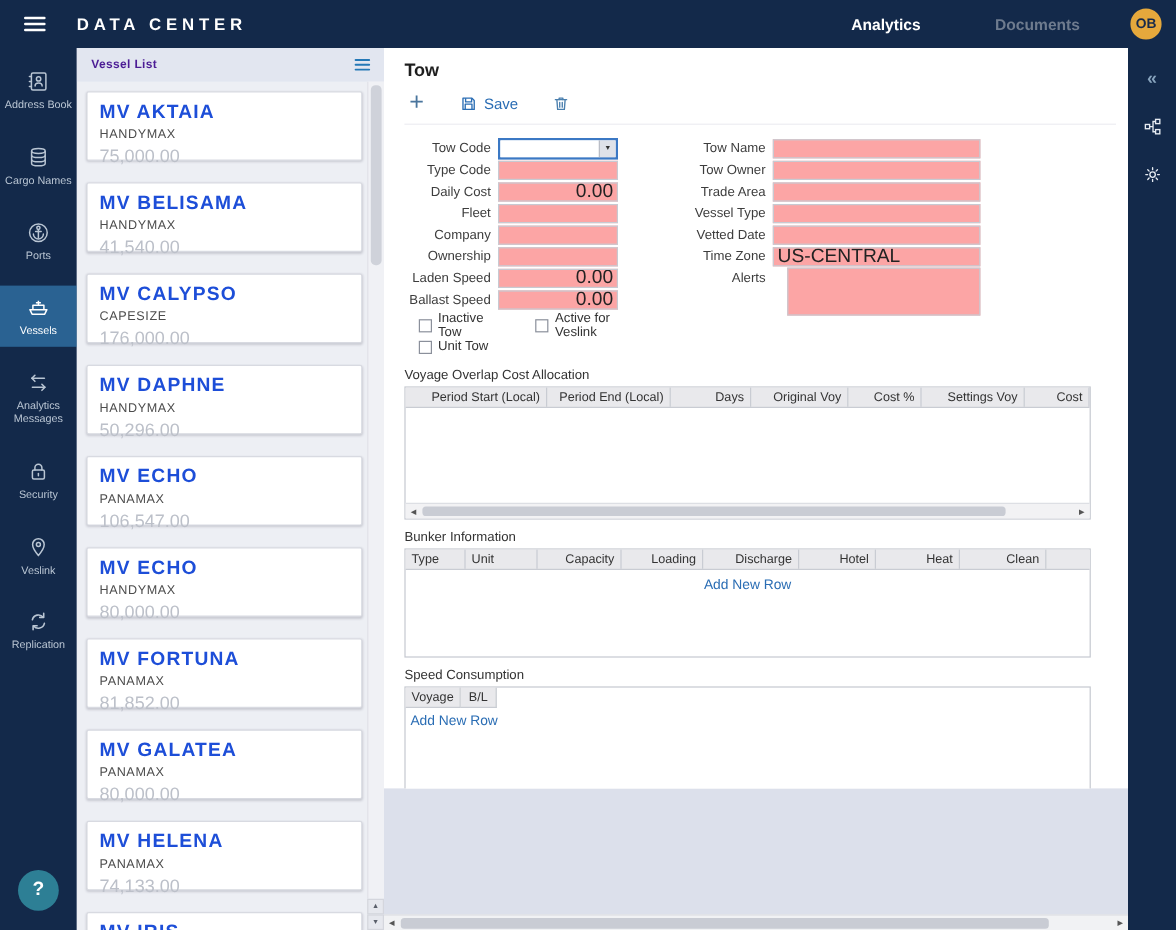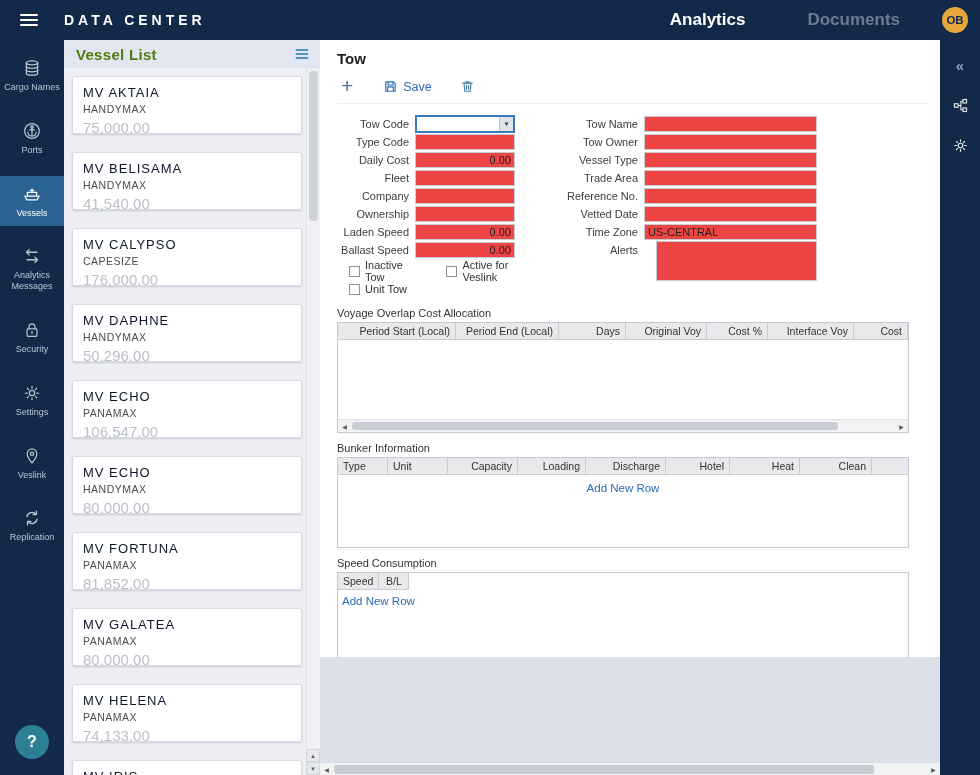--- a/index.html
+++ b/index.html
@@ -7,47 +7,47 @@
   html,body{width:980px;height:775px;overflow:hidden;}
   body{font-family:"Liberation Sans","DejaVu Sans",sans-serif;background:#dce0eb;}
   .app{width:980px;height:775px;display:flex;flex-direction:column;}
 
   
   .topbar{flex:0 0 40px;background:#13294a;display:flex;align-items:center;}
   .hamburger{padding-left:20px;width:52px;cursor:pointer;}
   .hamburger span{display:block;width:18px;height:2px;background:#fff;margin:3px 0;border-radius:1px;}
   .app-title{color:#fff;font-weight:bold;font-size:14px;letter-spacing:4px;margin-left:12px;}
   .top-nav{margin-left:auto;display:flex;align-items:center;gap:62px;}
-  .nav-link{font-size:17px;font-weight:bold;color:#fff;cursor:pointer;text-align:center;}
+  .nav-link{font-size:13px;font-weight:bold;color:#fff;cursor:pointer;text-align:center;}
   .nav-link.dim{color:#6e7b8e;}
   .avatar{width:26px;height:26px;border-radius:50%;background:#e5a83c;color:#16294a;font-weight:bold;
     font-size:11.5px;display:flex;align-items:center;justify-content:center;margin:0 12px 0 42px;cursor:pointer;}
 
   .body-row{flex:1;display:flex;min-height:0;}
 
   
   .sidebar{flex:0 0 64px;background:#13294a;position:relative;display:flex;flex-direction:column;align-items:center;padding-top:10px;}
   .sb-item{width:64px;padding:8px 2px;margin-bottom:12px;display:flex;flex-direction:column;align-items:center;color:#b9c5d3;cursor:pointer;}
   .sb-item svg{width:20px;height:20px;display:block;}
   .sb-icon{display:flex;}
   .sb-label{font-size:9px;margin-top:4px;text-align:center;line-height:1.2;}
   .sb-item.active{background:#2a6292;color:#fff;}
   .help-btn{position:absolute;bottom:16px;left:15px;width:34px;height:34px;border-radius:50%;background:#2d7f95;color:#fff;
     font-size:16px;font-weight:bold;display:flex;align-items:center;justify-content:center;cursor:pointer;}
 
   
   .vessel-panel{flex:0 0 256px;background:#edeff4;position:relative;overflow:hidden;}
   .vp-header{height:28px;background:#e2e6f0;display:flex;align-items:center;padding:0 10px 0 12px;}
-  .vp-title{color:#4d7c0f;font-weight:bold;font-size:15px;letter-spacing:.3px;}
+  .vp-title{color:#4c1d95;font-weight:bold;font-size:10px;letter-spacing:.3px;}
   .vp-menu{margin-left:auto;color:#2478b6;display:flex;cursor:pointer;}
   .vp-menu svg{width:16px;height:16px;}
   .vp-list{position:absolute;top:28px;bottom:0;left:0;right:14px;padding:8px 4px 0 8px;overflow:hidden;}
   .vcard{height:58px;background:#fff;border:1px solid #d8dae1;border-radius:2px;box-shadow:0 1px 2px rgba(40,40,60,.18);
     margin-bottom:18px;padding:8px 10px 0;cursor:pointer;}
-  .vname{font-size:13px;font-weight:normal;letter-spacing:1px;color:#0f172a;white-space:nowrap;}
+  .vname{font-size:16px;font-weight:bold;letter-spacing:1px;color:#1d4ed8;white-space:nowrap;}
   .vtype{font-size:10.5px;letter-spacing:.5px;color:#4d4d4d;margin-top:3px;}
   .vdwt{font-size:15px;color:#bcc0c9;margin-top:4px;}
   .vp-scrollbar{position:absolute;top:28px;right:0;bottom:26px;width:14px;background:#f0f1f5;border-left:1px solid #e0e2e8;cursor:pointer;}
   .vp-thumb{position:absolute;top:3px;left:2px;width:9px;height:150px;border-radius:4px;background:#cfd2da;}
   .vp-arrows{position:absolute;right:0;bottom:0;width:14px;height:26px;display:flex;flex-direction:column;}
   .vp-arrow{flex:1;display:flex;align-items:center;justify-content:center;font-size:6px;color:#5a5f6a;background:#e6e8ee;border:1px solid #d4d6dd;cursor:pointer;}
 
   
   .main{flex:1;position:relative;background:#dce0eb;min-width:0;}
   .main-white{height:617px;background:#fff;padding:6px 10px 0 17px;overflow:hidden;}
@@ -61,21 +61,21 @@
 
   .form-area{display:flex;margin-top:11px;}
   .fcol{display:flex;flex-direction:column;}
   .fcol-left{width:178px;}
   .fcol-right{width:258px;margin-left:44px;}
   .frow{display:flex;align-items:center;min-height:18px;}
   .frow.ta{align-items:flex-start;min-height:42px;gap:12px;}
   .frow.ta .flabel{padding-top:3px;}
   .flabel{flex:0 0 78px;text-align:right;font-size:11px;color:#3d3d3d;padding-right:6px;}
   .fcol-right .flabel{flex:0 0 85px;}
-  .finput{flex:1;height:16px;border:1px solid #c7cad2;font-size:11px;color:#222;padding:0 3px;outline:none;min-width:0;background:#ef4444;border-radius:0;}
+  .finput{flex:1;height:16px;border:1px solid #c7cad2;font-size:16px;color:#222;padding:0 3px;outline:none;min-width:0;background:#fca5a5;border-radius:0;}
   .finput.ar{text-align:right;}
   textarea.finput{height:40px;resize:none;padding-top:1px;font-family:"Liberation Sans",sans-serif;}
   .select-wrap{flex:1;display:flex;border:2px solid #3b78c4;height:18px;background:#fff;min-width:0;}
   .select-wrap input{flex:1;border:none;outline:none;font-size:11px;padding:0 3px;min-width:0;}
   .dd-btn{flex:0 0 14px;background:#dfe2e9;border-left:1px solid #b9bdc6;display:flex;align-items:center;justify-content:center;font-size:6px;color:#333;cursor:pointer;}
   .cb-rows{margin-top:3px;}
   .cb-row{display:flex;align-items:center;height:18px;margin-left:12px;gap:24px;}
   .cb-group{display:flex;align-items:center;cursor:pointer;}
   .cb-group.w1{width:107px;}
   .cb{width:11px;height:11px;border:1px solid #8b909b;background:#fff;margin-right:5px;flex:0 0 11px;}
@@ -131,20 +131,31 @@
     </nav>
     <div class="avatar">OB</div>
   </header>
 
   <div class="body-row">
 
     <nav class="sidebar">
       <div id="sidebar-items">
           <div class="sb-item">
             <span class="sb-icon">
+              <svg viewBox="0 0 24 24" fill="none" stroke="currentColor" stroke-width="1.5" stroke-linecap="round" stroke-linejoin="round">
+                <rect x="5" y="3.5" width="14.5" height="17" rx="1.5"></rect>
+                <circle cx="12.2" cy="9.3" r="2.2"></circle>
+                <path d="M8.7 16.3c0-1.9 1.7-2.9 3.5-2.9s3.5 1 3.5 2.9"></path>
+                <path d="M3 7h2M3 12h2M3 17h2"></path>
+              </svg>
+            </span>
+            <span class="sb-label">Address Book</span>
+          </div>
+          <div class="sb-item">
+            <span class="sb-icon">
               <svg viewBox="0 0 24 24" fill="none" stroke="currentColor" stroke-width="1.5">
                 <ellipse cx="12" cy="5.8" rx="6.8" ry="2.4"></ellipse>
                 <path d="M5.2 5.8v12.4c0 1.3 3 2.4 6.8 2.4s6.8-1.1 6.8-2.4V5.8"></path>
                 <path d="M5.2 10c0 1.3 3 2.4 6.8 2.4s6.8-1.1 6.8-2.4"></path>
                 <path d="M5.2 14.2c0 1.3 3 2.4 6.8 2.4s6.8-1.1 6.8-2.4"></path>
               </svg>
             </span>
             <span class="sb-label">Cargo Names</span>
           </div>
           <div class="sb-item">
@@ -182,29 +193,20 @@
           </div>
           <div class="sb-item">
             <span class="sb-icon">
               <svg viewBox="0 0 24 24" fill="none" stroke="currentColor" stroke-width="1.5" stroke-linecap="round">
                 <rect x="6" y="10.5" width="12" height="9" rx="1.5"></rect>
                 <path d="M8.5 10.5V8.2a3.5 3.5 0 0 1 7 0v2.3"></path>
                 <path d="M12 13.8v2.4"></path>
               </svg>
             </span>
             <span class="sb-label">Security</span>
-          </div>
-          <div class="sb-item">
-            <span class="sb-icon">
-              <svg viewBox="0 0 24 24" fill="none" stroke="currentColor" stroke-width="1.5" stroke-linecap="round">
-                <circle cx="12" cy="12" r="3.2"></circle>
-                <path d="M12 4v2.2M12 17.8V20M4 12h2.2M17.8 12H20M6.3 6.3l1.6 1.6M16.1 16.1l1.6 1.6M17.7 6.3l-1.6 1.6M7.9 16.1l-1.6 1.6"></path>
-              </svg>
-            </span>
-            <span class="sb-label">Settings</span>
           </div>
           <div class="sb-item">
             <span class="sb-icon">
               <svg viewBox="0 0 24 24" fill="none" stroke="currentColor" stroke-width="1.5">
                 <path d="M12 3.5a5.8 5.8 0 0 1 5.8 5.8c0 4.2-5.8 10.9-5.8 10.9S6.2 13.5 6.2 9.3A5.8 5.8 0 0 1 12 3.5z"></path>
                 <circle cx="12" cy="9.3" r="2"></circle>
               </svg>
             </span>
             <span class="sb-label">Veslink</span>
           </div>
@@ -379,29 +381,25 @@
             <div id="right-fields">
                 <div class="frow">
                   <label class="flabel">Tow Name</label>
                   <input class="finput" style="">
                 </div>
                 <div class="frow">
                   <label class="flabel">Tow Owner</label>
                   <input class="finput" style="">
                 </div>
                 <div class="frow">
+                  <label class="flabel">Trade Area</label>
+                  <input class="finput" style="">
+                </div>
+                <div class="frow">
                   <label class="flabel">Vessel Type</label>
-                  <input class="finput" style="">
-                </div>
-                <div class="frow">
-                  <label class="flabel">Trade Area</label>
-                  <input class="finput" style="">
-                </div>
-                <div class="frow">
-                  <label class="flabel">Reference No.</label>
                   <input class="finput" style="">
                 </div>
                 <div class="frow">
                   <label class="flabel">Vetted Date</label>
                   <input class="finput" style="">
                 </div>
                 <div class="frow">
                   <label class="flabel">Time Zone</label>
                   <input class="finput" value="US-CENTRAL" style="">
                 </div>
@@ -415,21 +413,21 @@
 
         <section>
           <div class="sec-label">Voyage Overlap Cost Allocation</div>
           <div class="gtable">
             <div class="ghead" id="voyage-head">
                 <div class="gh ar" style="flex: 0 0 118px;">Period Start (Local)</div>
                 <div class="gh ar" style="flex: 0 0 103px;">Period End (Local)</div>
                 <div class="gh ar" style="flex: 0 0 67px;">Days</div>
                 <div class="gh ar" style="flex: 0 0 81px;">Original Voy</div>
                 <div class="gh ar" style="flex: 0 0 61px;">Cost %</div>
-                <div class="gh ar" style="flex: 0 0 86px;">Interface Voy</div>
+                <div class="gh ar" style="flex: 0 0 86px;">Settings Voy</div>
                 <div class="gh ar" style="flex: 1 1 auto;">Cost</div>
               </div>
             <div class="gbody voyage-body">
               <div class="g-hscroll">
                 <span class="arrow">◀</span>
                 <div class="g-thumb"></div>
                 <span class="arrow right">▶</span>
               </div>
             </div>
           </div>
@@ -452,21 +450,21 @@
             <div class="gbody bunker-body">
               <span class="add-row">Add New Row</span>
             </div>
           </div>
         </section>
 
         <section>
           <div class="sec-label">Speed Consumption</div>
           <div class="gtable">
             <div class="ghead speed" id="speed-head">
-                <div class="gh ac" style="flex: 0 0 40px;">Speed</div>
+                <div class="gh ac" style="flex: 0 0 40px;">Voyage</div>
                 <div class="gh ac" style="flex: 0 0 30px;">B/L</div>
               </div>
             <div class="gbody speed-body">
               <span class="add-row">Add New Row</span>
             </div>
           </div>
         </section>
       </div>
 
       <div class="main-hscroll">

